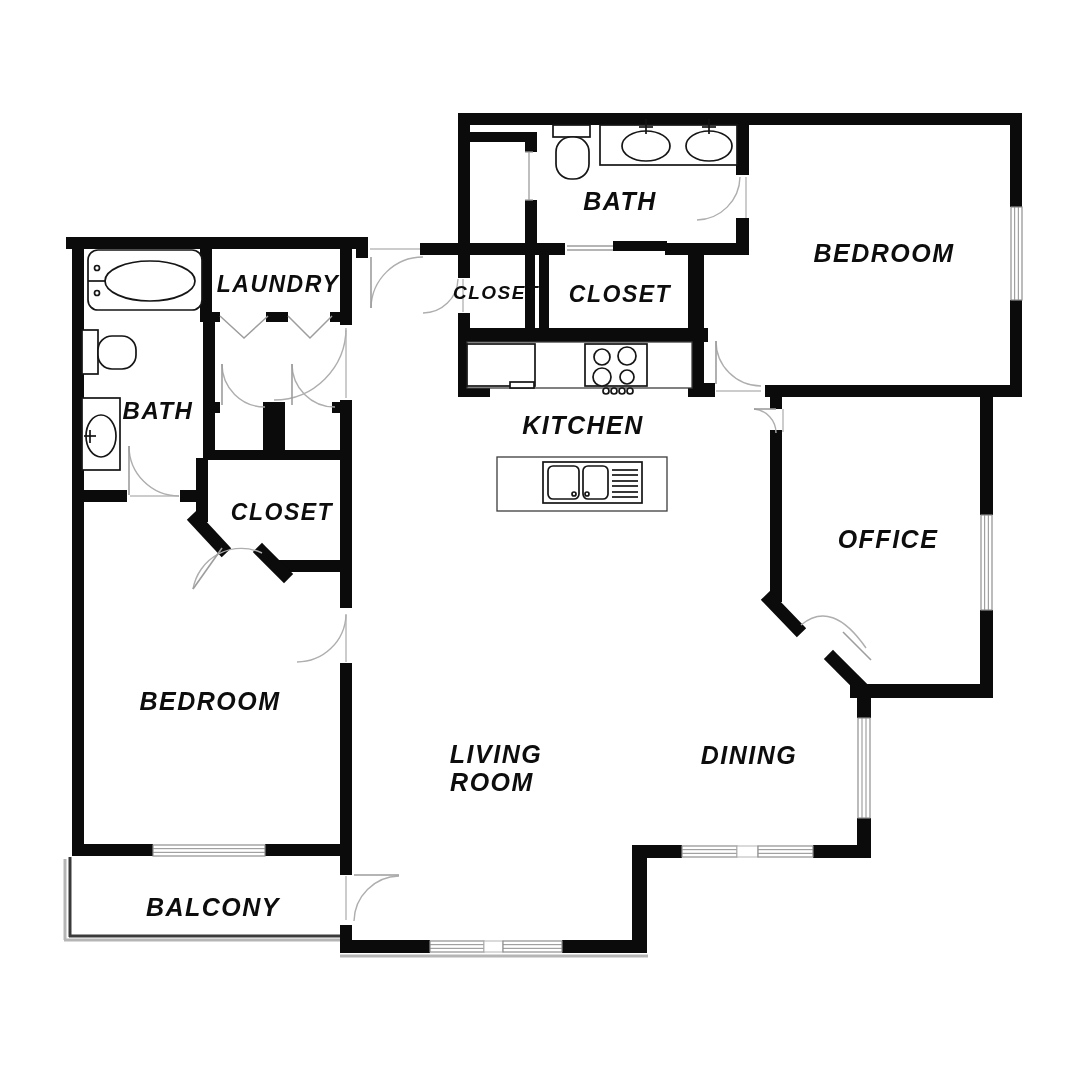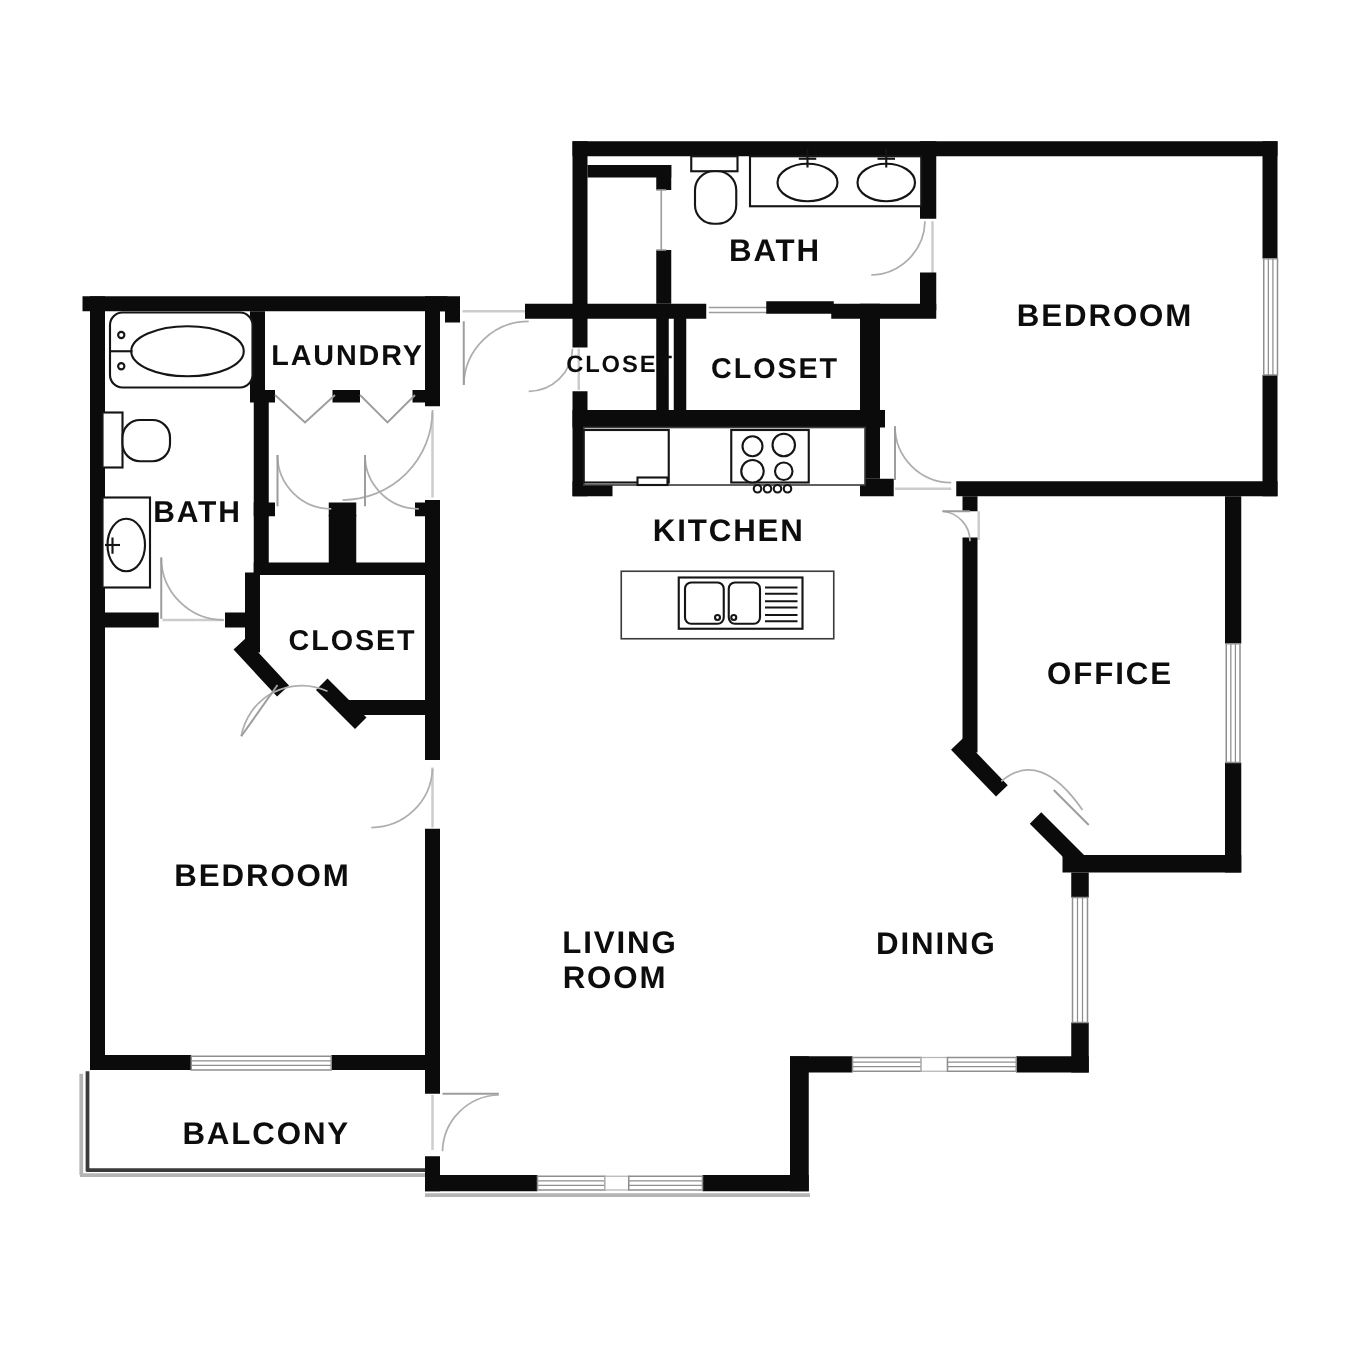--- a/index.html
+++ b/index.html
@@ -1,18 +1,18 @@
 <!DOCTYPE html>
 <html><head>
 <meta charset="utf-8">
 <title>Floor Plan</title>
 <style>
   html,body{margin:0;padding:0;background:#ffffff;}
   .stage{width:1080px;height:1080px;margin:0 auto;position:relative;background:#ffffff;
-         font-family:"Liberation Sans",sans-serif;}
+         font-family:"Liberation Sans",sans-serif;font-style:italic;}
   svg{display:block;width:100%;height:100%;}
   text{font-family:"Liberation Sans","DejaVu Sans",sans-serif;}
 </style>
 </head>
 <body>
 
 <div class="stage">
   <svg id="plan" xmlns="http://www.w3.org/2000/svg" preserveAspectRatio="xMidYMid meet" viewBox="0 0 1080 1080">
       <line x1="65" y1="859" x2="65" y2="940" stroke="#b5b5b5" stroke-width="3"></line>
       <line x1="64" y1="940" x2="349" y2="940" stroke="#b5b5b5" stroke-width="3"></line>

